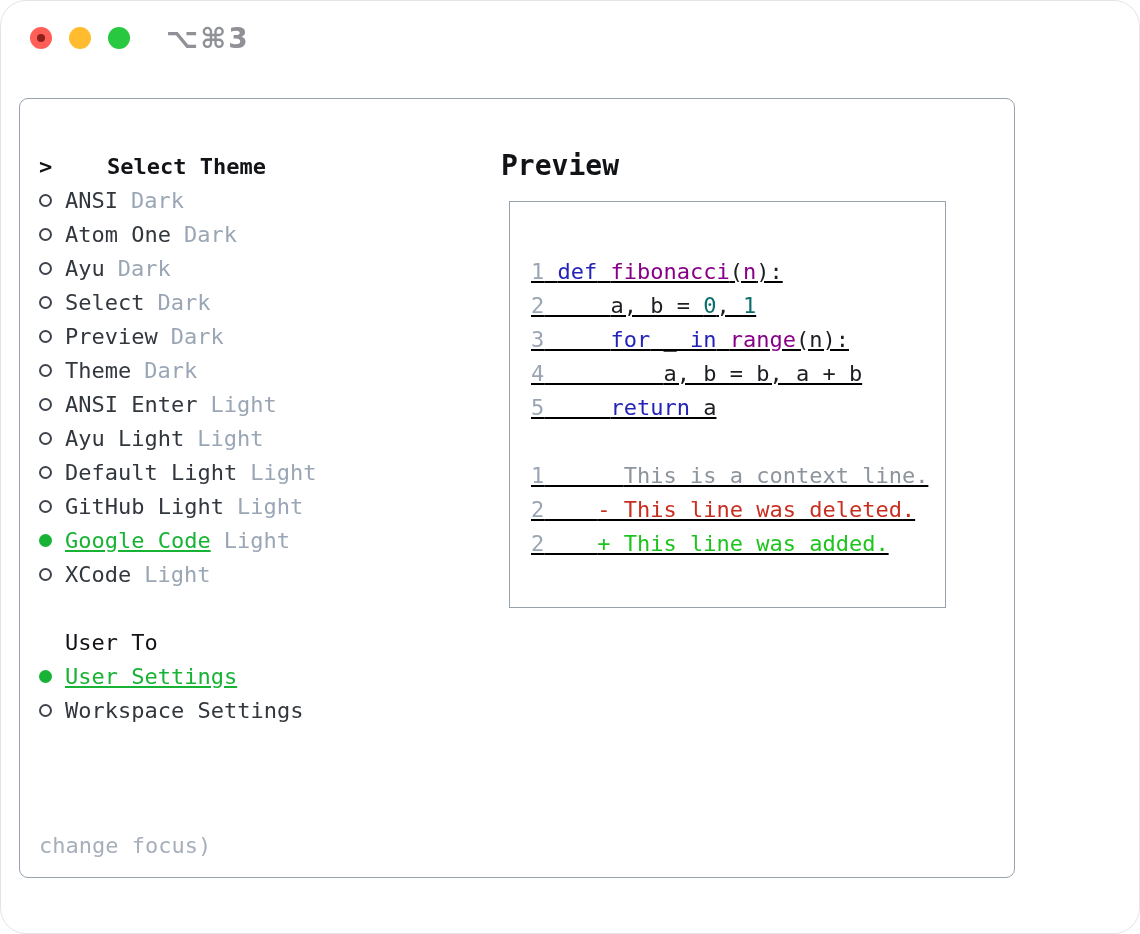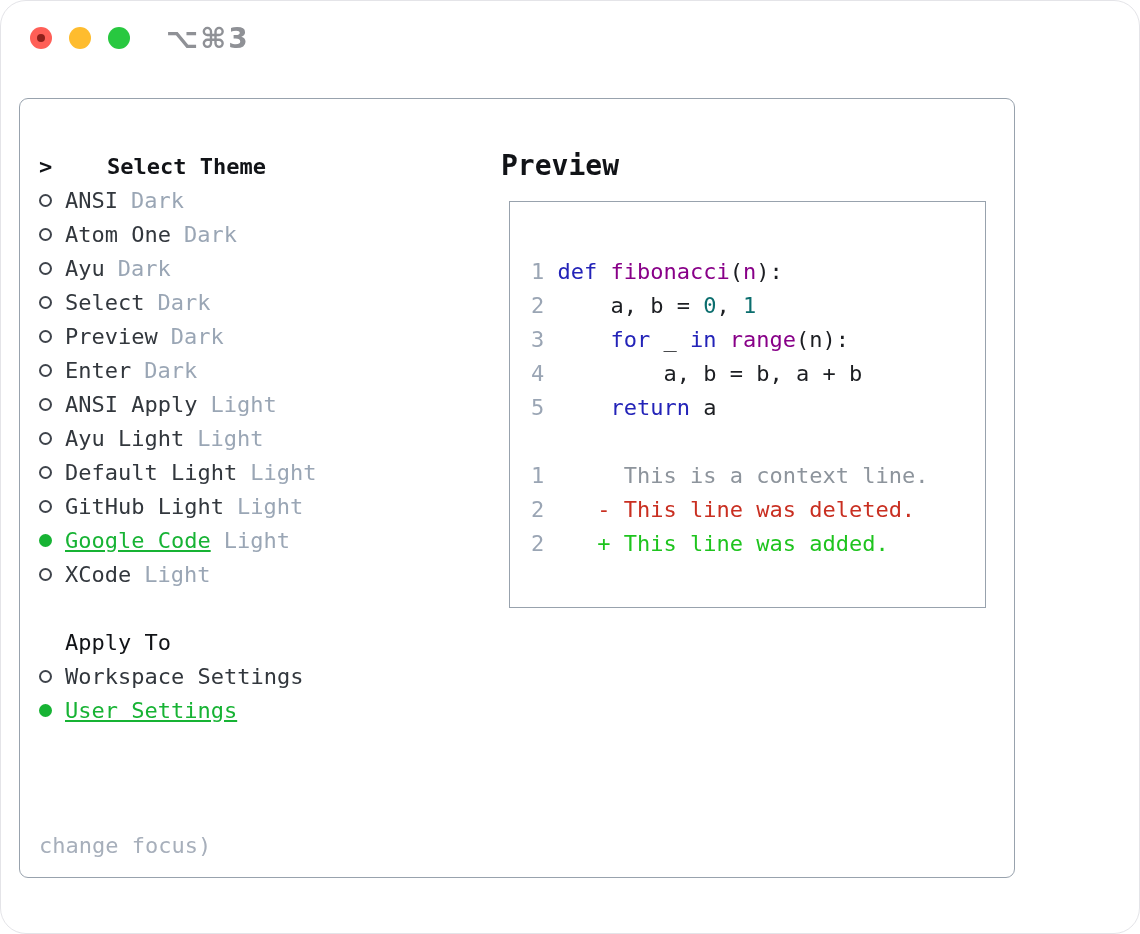--- a/index.html
+++ b/index.html
@@ -59,24 +59,25 @@
   .gap-line { height:34px; }
   .help { font-size:22px; line-height:34px; color:var(--help-gray); white-space:pre; }
 
   
   .preview-header {
     position:absolute; left:500px; top:148px; height:34px; line-height:34px;
     font-size:28px; font-weight:bold; color:var(--header-text);
   }
   .preview-box {
     position:absolute; left:508px; top:200px;
-    width:477px; height:407px; box-sizing:border-box;
+    width:437px; height:407px; box-sizing:border-box;
     border:1.5px solid var(--panel-border);
     padding:19px 12px 0 21px;
     overflow:hidden;
+    text-decoration:underline;
   }
   .line { height:34px; line-height:34px; font-size:22px; white-space:pre; }
   .seg-lno { color:var(--line-number-gray); }
   .seg-kw  { color:var(--keyword-blue); }
   .seg-fn  { color:var(--function-purple); }
   .seg-num { color:var(--literal-teal); }
   .seg-pl  { color:var(--code-text); }
   .seg-ctx { color:var(--context-gray); }
   .seg-del { color:var(--deleted-red); }
   .seg-add { color:var(--added-green); }
@@ -127,27 +128,27 @@
   </div>
 
   <div class="row theme-row">
     <span class="prefix-cell"><span class="bullet"></span></span>
     <span class="name">Preview</span>
     <span class="tag">Dark</span>
   </div>
 
   <div class="row theme-row">
     <span class="prefix-cell"><span class="bullet"></span></span>
-    <span class="name">Enter</span>
-    <span class="tag">Dark</span>
-  </div>
-
-  <div class="row theme-row">
-    <span class="prefix-cell"><span class="bullet"></span></span>
-    <span class="name">ANSI Apply</span>
+    <span class="name">Theme</span>
+    <span class="tag">Dark</span>
+  </div>
+
+  <div class="row theme-row">
+    <span class="prefix-cell"><span class="bullet"></span></span>
+    <span class="name">ANSI Enter</span>
     <span class="tag">Light</span>
   </div>
 
   <div class="row theme-row">
     <span class="prefix-cell"><span class="bullet"></span></span>
     <span class="name">Ayu Light</span>
     <span class="tag">Light</span>
   </div>
 
   <div class="row theme-row">
@@ -172,32 +173,32 @@
     <span class="prefix-cell"><span class="bullet"></span></span>
     <span class="name">XCode</span>
     <span class="tag">Light</span>
   </div>
 </div>
 
     <div class="gap-line"></div>
 
     <div class="row">
       <span class="prefix-cell"></span>
-      <span class="subheader-label">Apply To</span>
+      <span class="subheader-label">User To</span>
     </div>
 
     <div id="apply-list">
+  <div class="row apply-row selected">
+    <span class="prefix-cell"><span class="bullet"></span></span>
+    <span class="name">User Settings</span>
+  </div>
+
   <div class="row apply-row">
     <span class="prefix-cell"><span class="bullet"></span></span>
     <span class="name">Workspace Settings</span>
-  </div>
-
-  <div class="row apply-row selected">
-    <span class="prefix-cell"><span class="bullet"></span></span>
-    <span class="name">User Settings</span>
   </div>
 </div>
 
     <div class="gap-line"></div>
 
     <div class="help">
       <div>change focus)</div>
     </div>
   </div>
 

